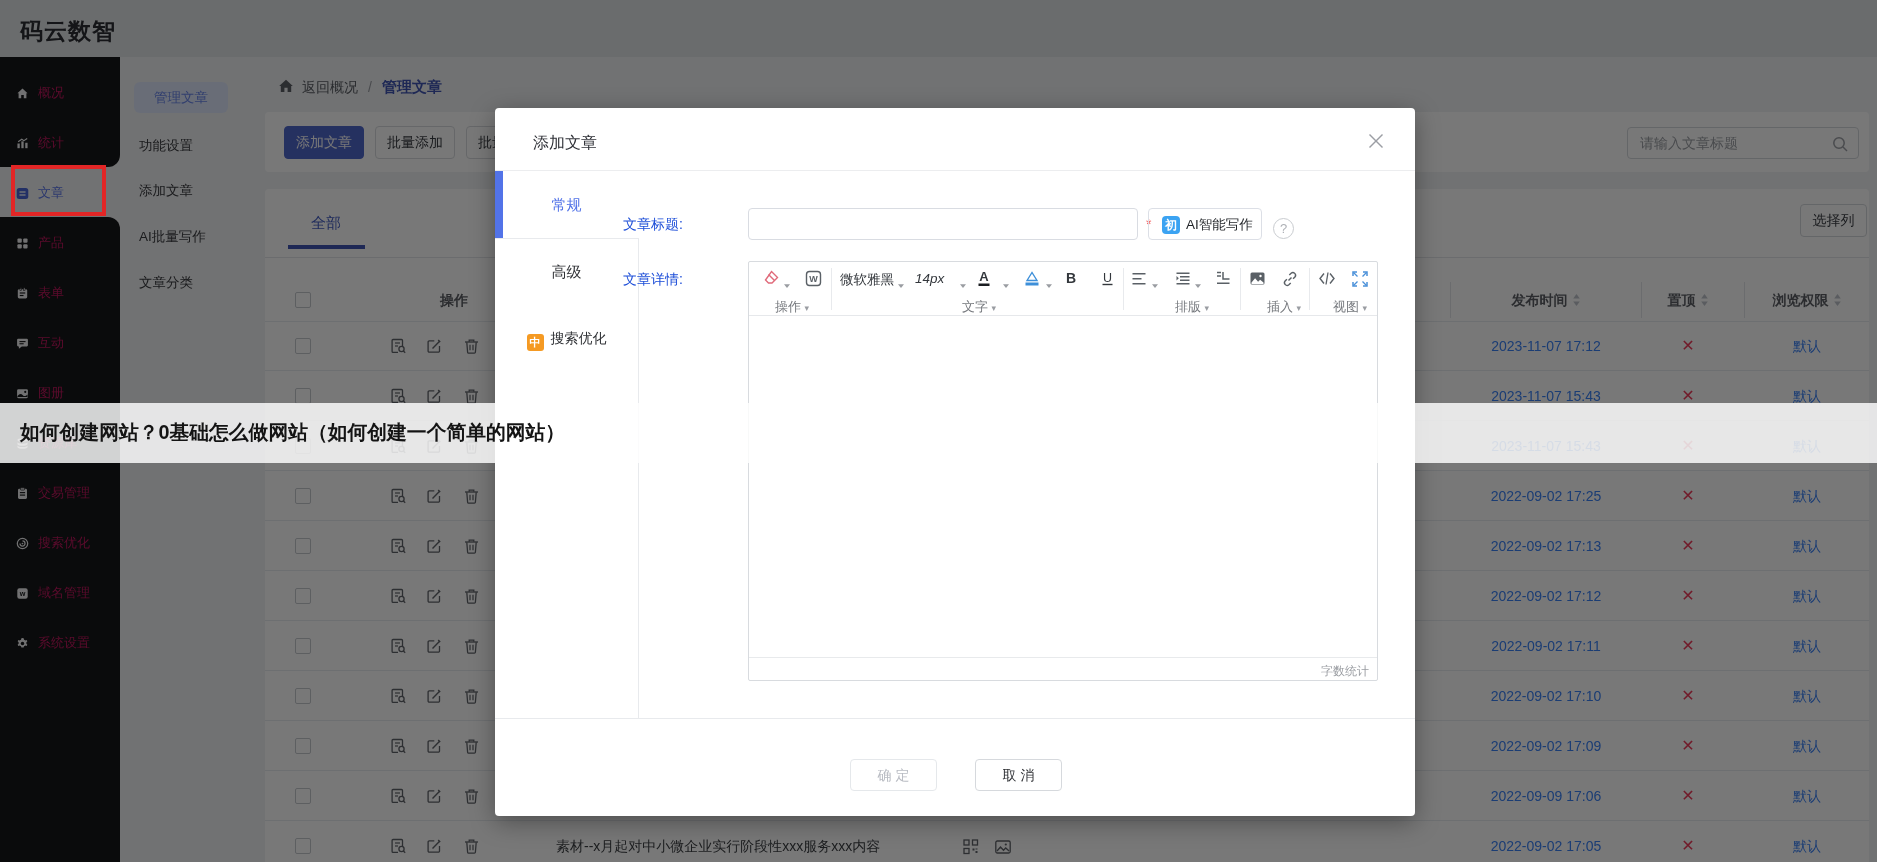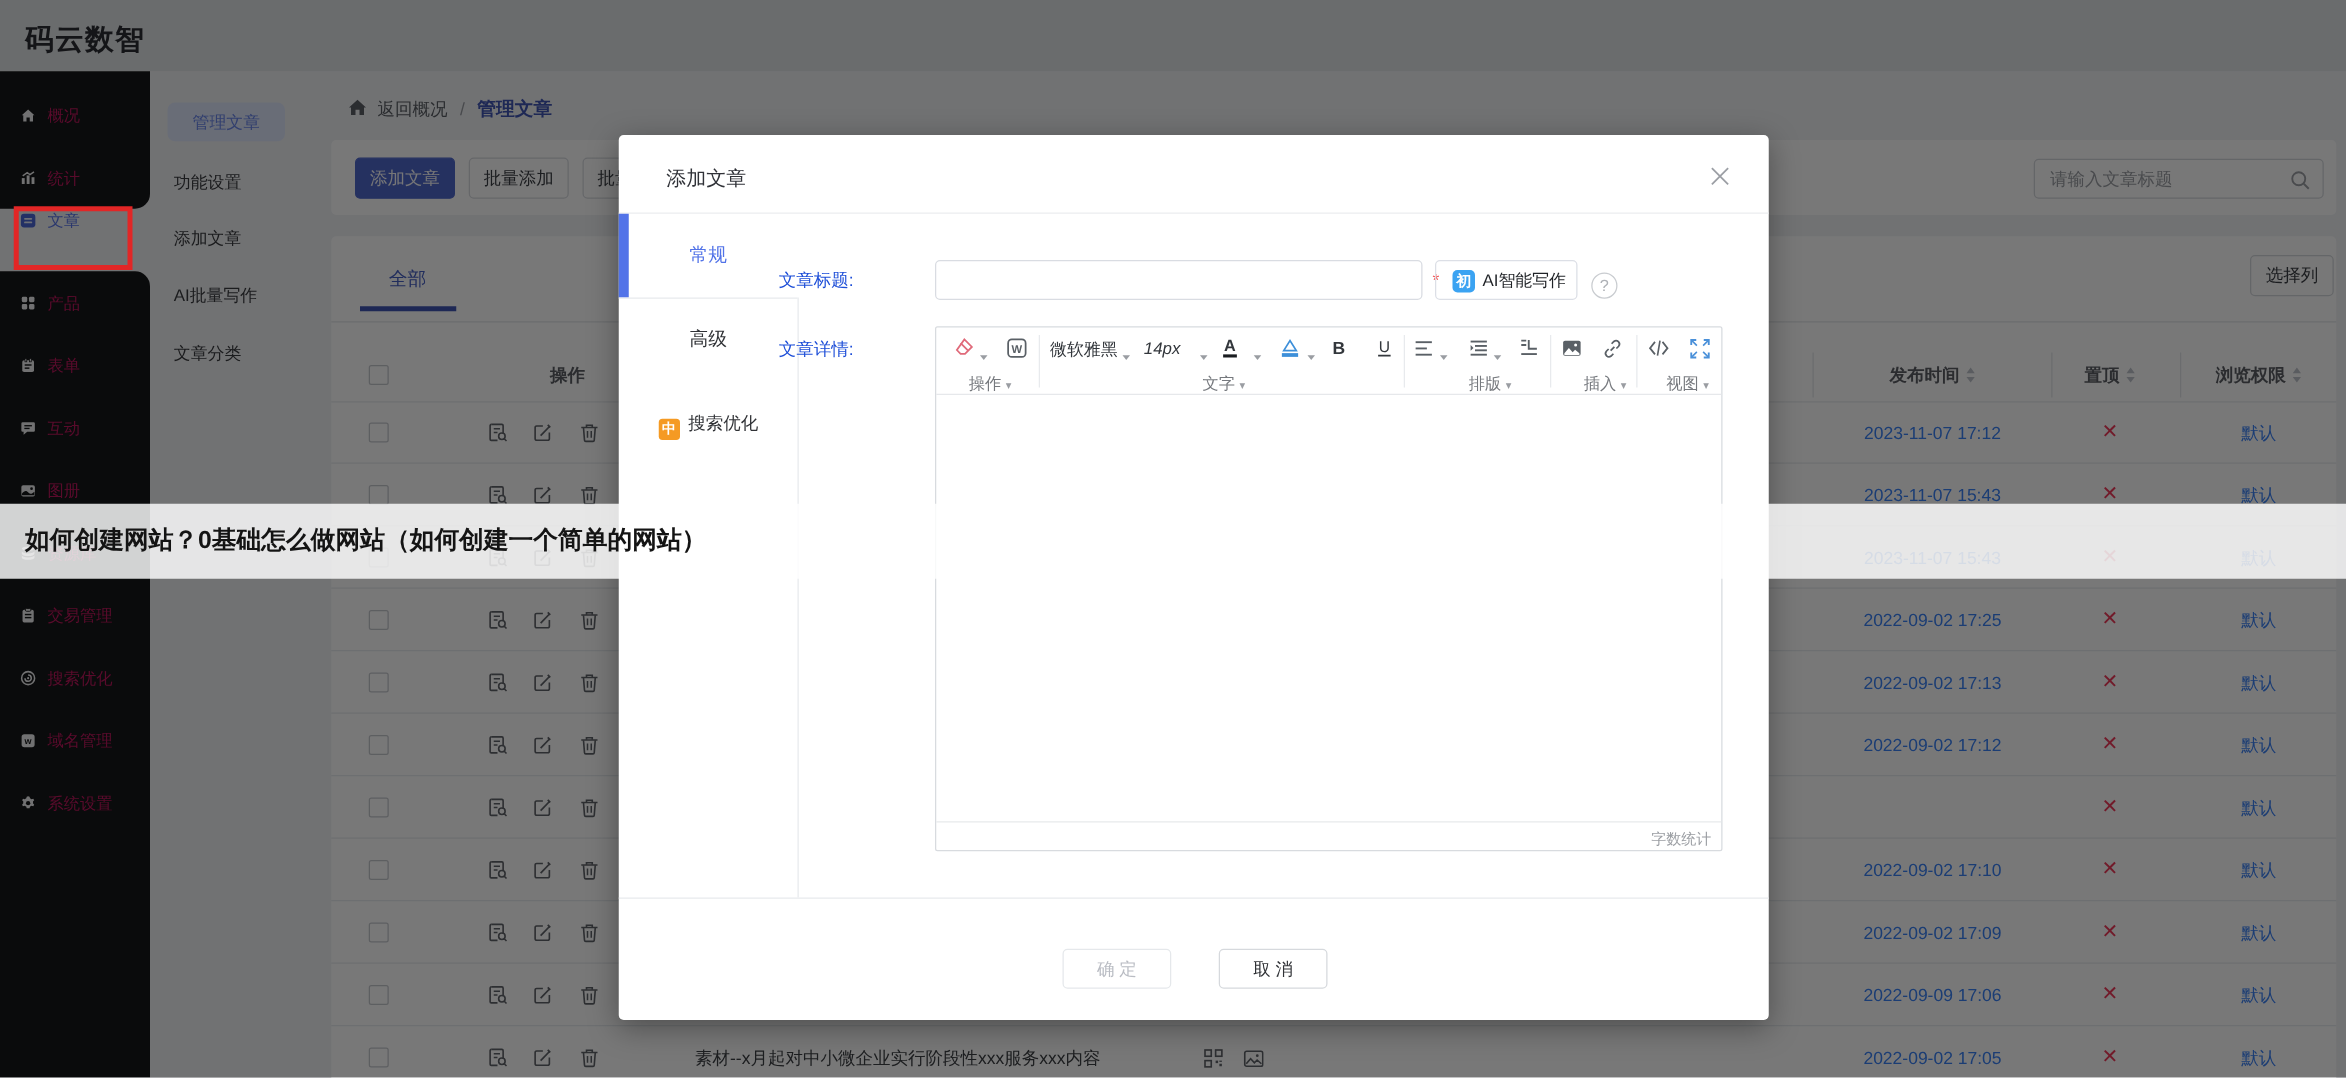--- a/index.html
+++ b/index.html
@@ -80,21 +80,21 @@
     </div>
 <div class="mitem" style="top:60px;">
       <span class="mico"><svg width="13" height="13" viewBox="0 0 18 18" style="">
           <rect x="2" y="9" width="3.2" height="6.5" fill="#f0f1f2"></rect>
           <rect x="7.4" y="6" width="3.2" height="9.5" fill="#f0f1f2"></rect>
           <rect x="12.8" y="8" width="3.2" height="7.5" fill="#f0f1f2"></rect>
           <path d="M3 6.5 L8 3 L11 5 L15.5 2" fill="none" stroke="#f0f1f2" stroke-width="1.6"></path>
         </svg></span>
       <span class="mtxt">统计</span>
     </div>
-<div class="mitem active" style="top:94px;">
+<div class="mitem active" style="top:110px;">
       <span class="mico"><svg width="13" height="13" viewBox="0 0 18 18" style="">
           <rect x="1" y="1.5" width="16" height="15" rx="3.5" fill="#4b66d6"></rect>
           <rect x="4.5" y="6" width="9" height="2" rx="1" fill="#e8ecf8"></rect>
           <rect x="4.5" y="10" width="9" height="2" rx="1" fill="#e8ecf8"></rect>
         </svg></span>
       <span class="mtxt">文章</span>
     </div>
 <div class="mitem" style="top:160px;">
       <span class="mico"><svg width="13" height="13" viewBox="0 0 18 18" style="">
           <rect x="2" y="2" width="6" height="6" rx="1.5" fill="#f0f1f2"></rect>
@@ -390,20 +390,21 @@
               <path d="M6.5 10.5 L13.6 3.2" stroke="#61646a" stroke-width="1.4"></path>
               <path d="M12.2 1.9 l2 2" stroke="#61646a" stroke-width="1.4"></path>
             </svg></div>
           <div class="rowico" style="left:198px;"><svg width="17" height="17" viewBox="0 0 17 17" style="">
               <line x1="2" y1="4" x2="15" y2="4" stroke="#61646a" stroke-width="1.3"></line>
               <path d="M6.2 3.8 v-1.6 h4.6 v1.6" fill="none" stroke="#61646a" stroke-width="1.3"></path>
               <path d="M3.8 4.2 l0.8 10 a1 1 0 0 0 1 0.9 h5.8 a1 1 0 0 0 1 -0.9 l0.8 -10" fill="none" stroke="#61646a" stroke-width="1.3"></path>
               <line x1="7" y1="6.8" x2="7" y2="12.2" stroke="#61646a" stroke-width="1.2"></line>
               <line x1="10" y1="6.8" x2="10" y2="12.2" stroke="#61646a" stroke-width="1.2"></line>
             </svg></div>
+          <div class="cell" style="left:1181px; width:200px;">2022-09-02 17:11</div>
           <div class="xmark" style="left:1373px; width:100px;">✕</div>
           <div class="cell" style="left:1482px; width:120px;">默认</div>
         </div>
 <div class="trow" style="top:482px;">
           <div class="cbx"></div>
           <div class="rowico" style="left:125px;"><svg width="17" height="17" viewBox="0 0 17 17" style="">
               <path d="M3 1.5 h8.5 a1 1 0 0 1 1 1 v6" fill="none" stroke="#61646a" stroke-width="1.3"></path>
               <path d="M3 1.5 a0.9 0.9 0 0 0 -0.9 0.9 v11 a0.9 0.9 0 0 0 0.9 0.9 h5" fill="none" stroke="#61646a" stroke-width="1.3"></path>
               <line x1="5" y1="5" x2="10" y2="5" stroke="#61646a" stroke-width="1.2"></line>
               <line x1="5" y1="8" x2="8" y2="8" stroke="#61646a" stroke-width="1.2"></line>

